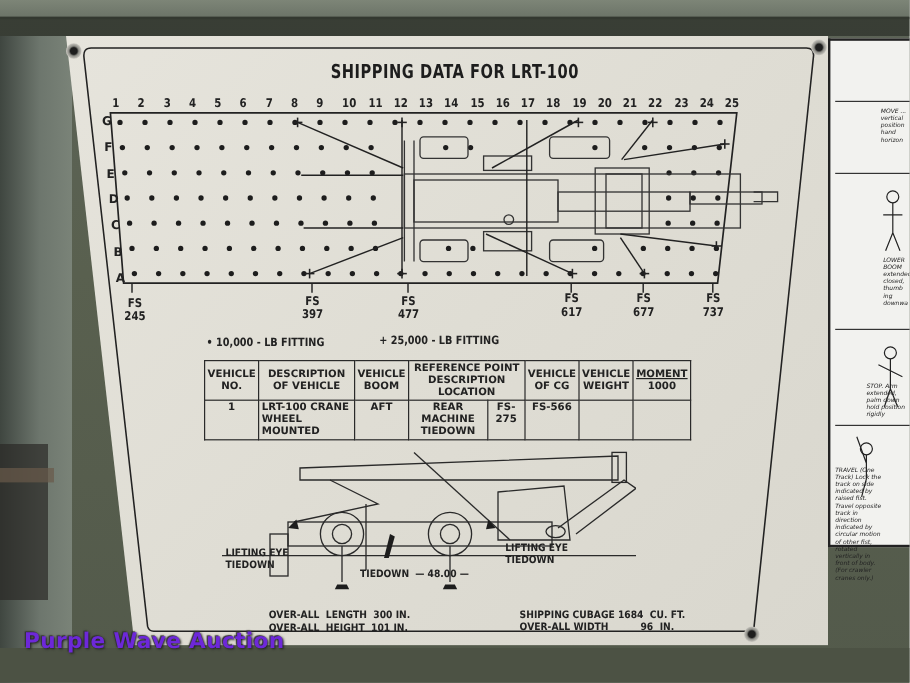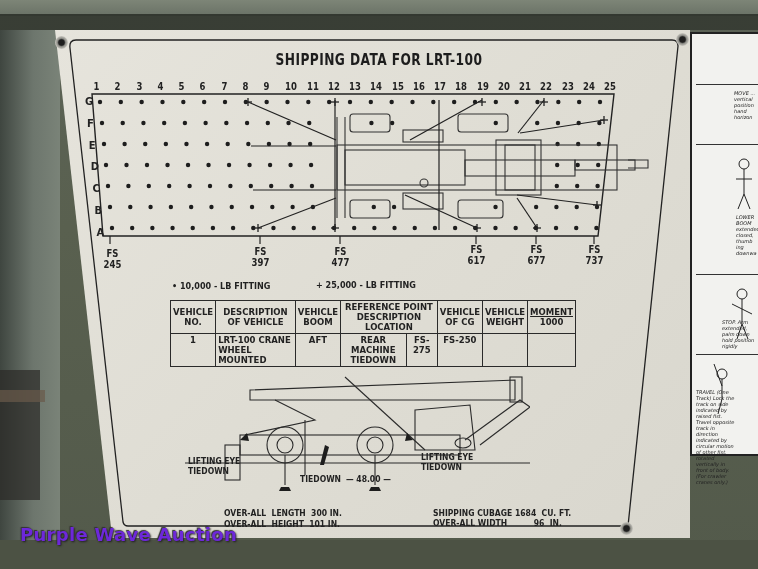--- a/index.html
+++ b/index.html
@@ -345,21 +345,21 @@
     <th><span>VEHICLE</span><br><span>OF CG</span></th>
     <th><span>VEHICLE</span><br><span>WEIGHT</span></th>
     <th><span class="u">MOMENT</span><br><span>1000</span></th>
   </tr>
   <tr>
     <td>1</td>
     <td style="text-align:left;"><span>LRT-100 CRANE</span><br><span>WHEEL MOUNTED</span></td>
     <td>AFT</td>
     <td><span>REAR MACHINE</span><br><span>TIEDOWN</span></td>
     <td>FS-275</td>
-    <td>FS-250</td>
+    <td>FS-566</td>
     <td></td>
     <td></td>
   </tr>
 </tbody>
   </table>
 
 <svg class="diag" viewBox="0 0 345 120">
   <g stroke="#2a2a2a" fill="none" stroke-width="1.1">
     <path d="M65 15 L330 5 L330 25 L65 25 Z"></path>
     <rect x="325" y="2" width="12" height="25"></rect>

